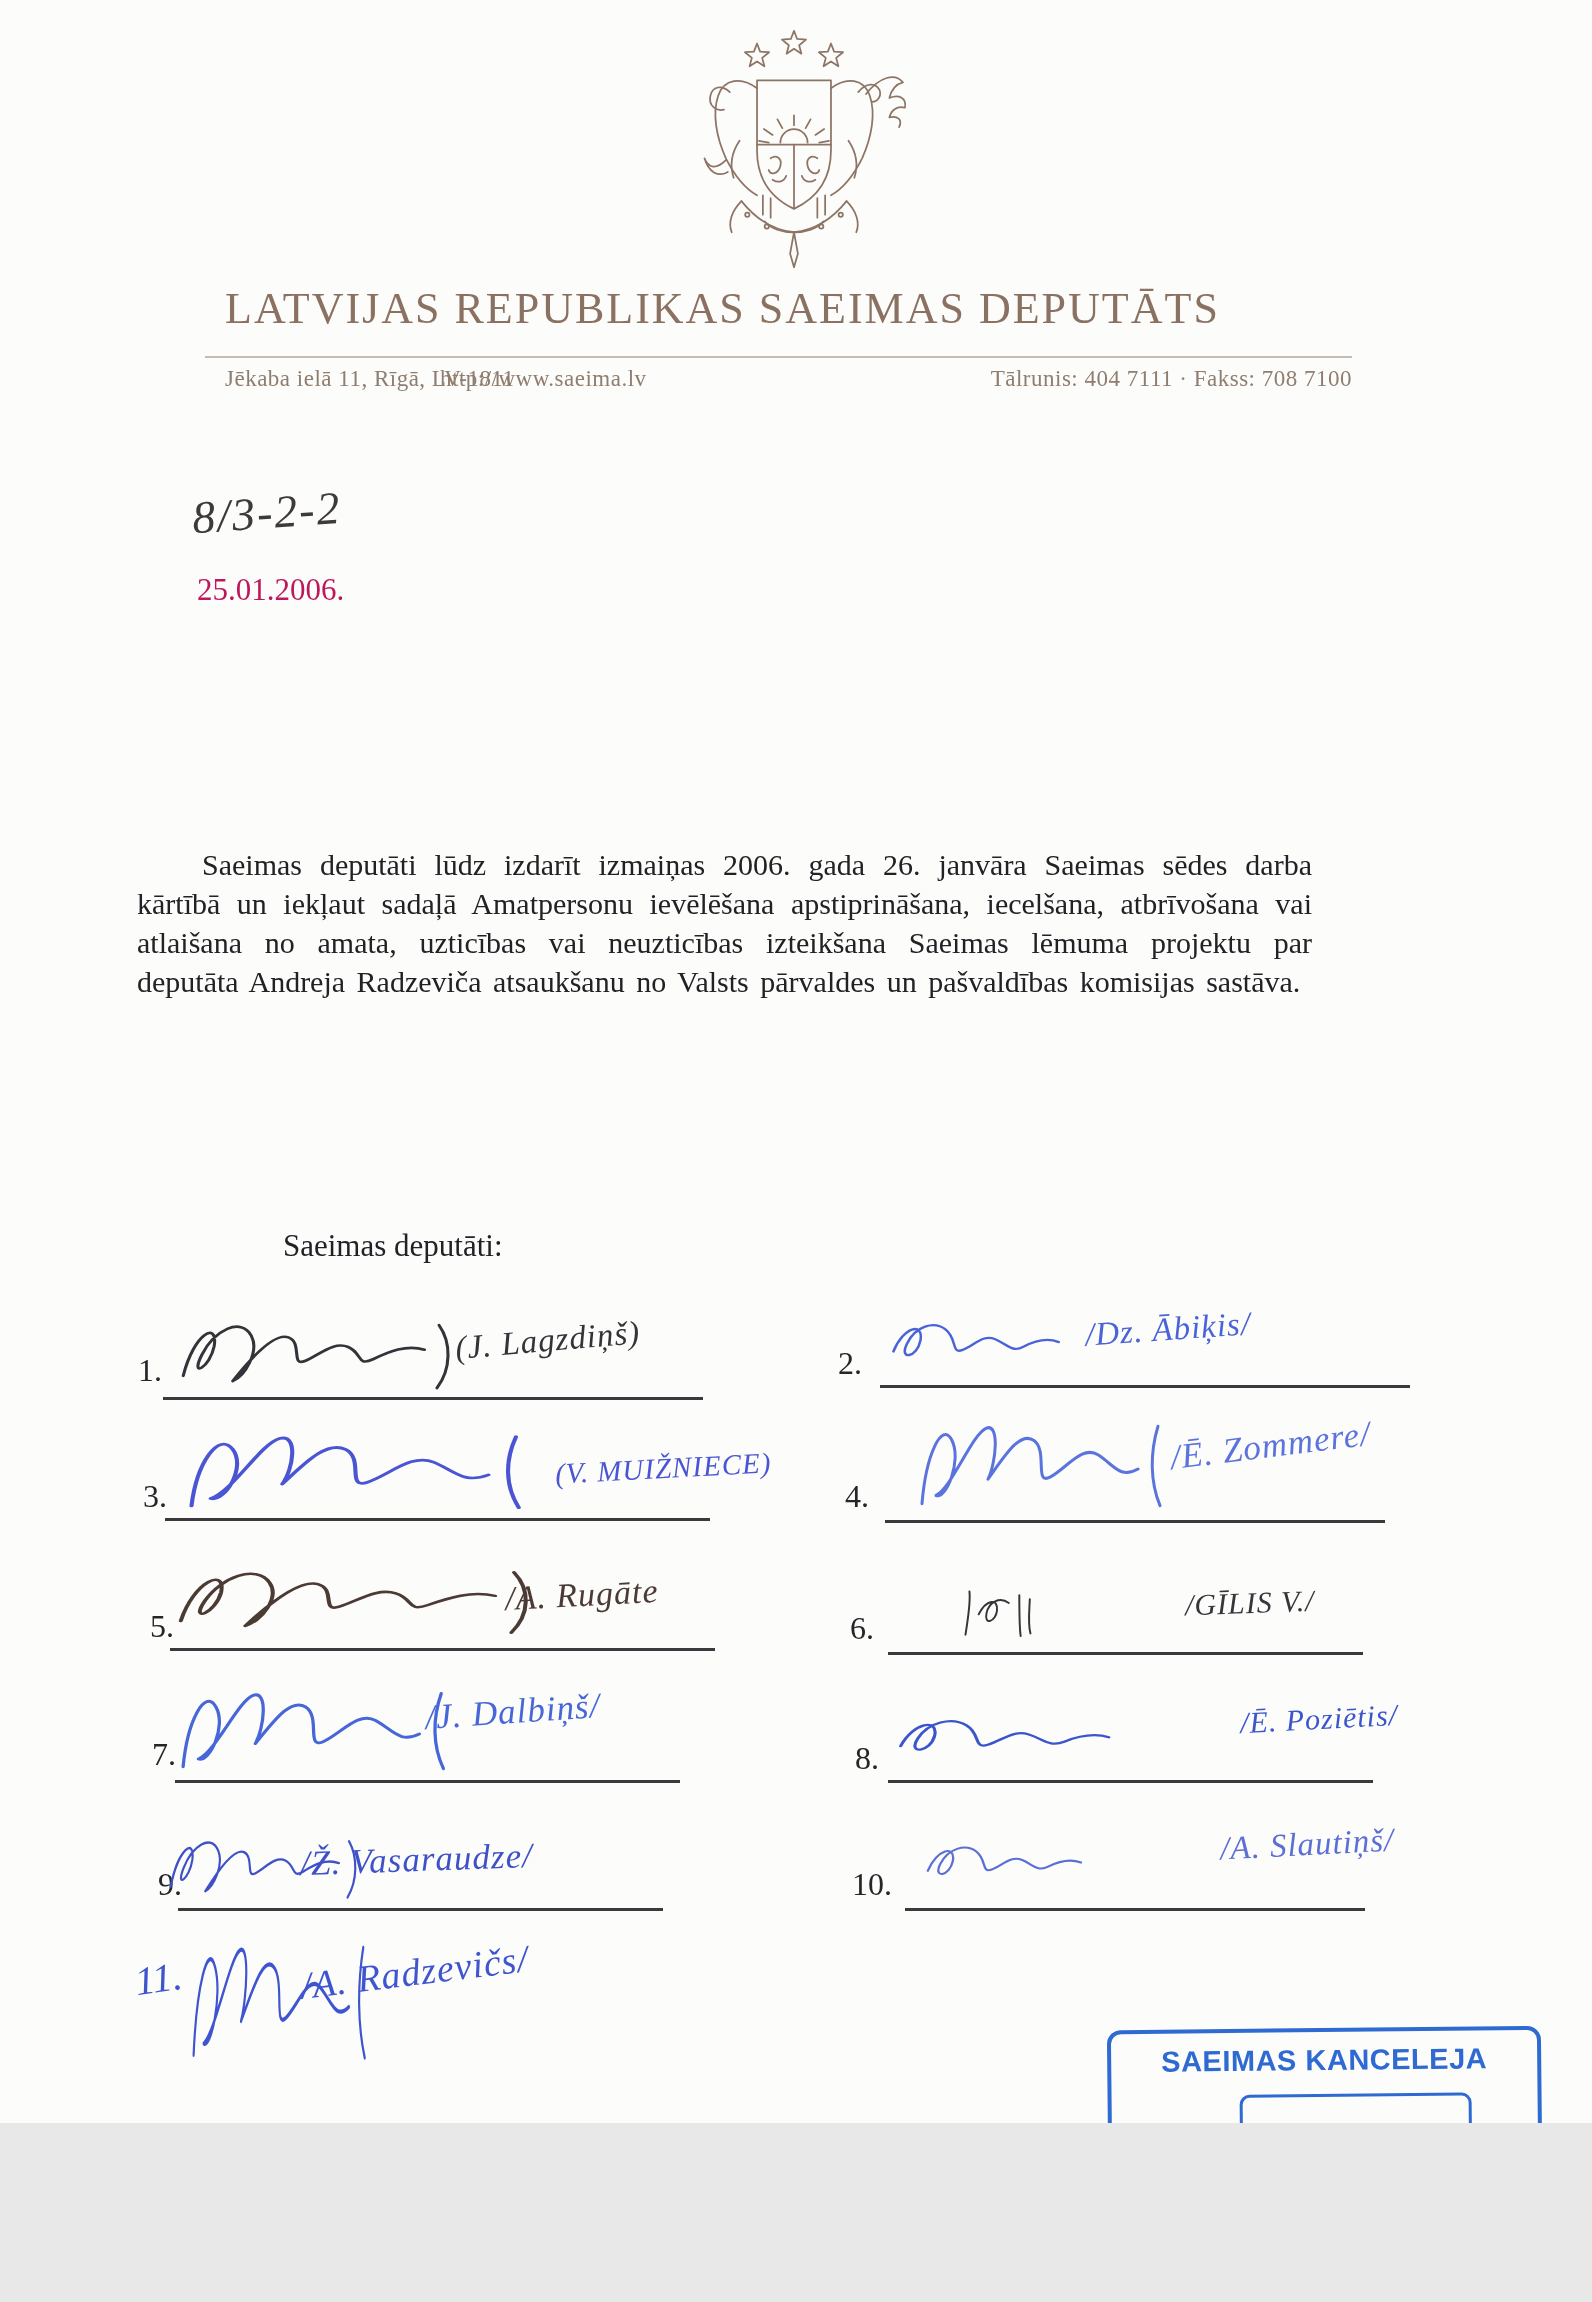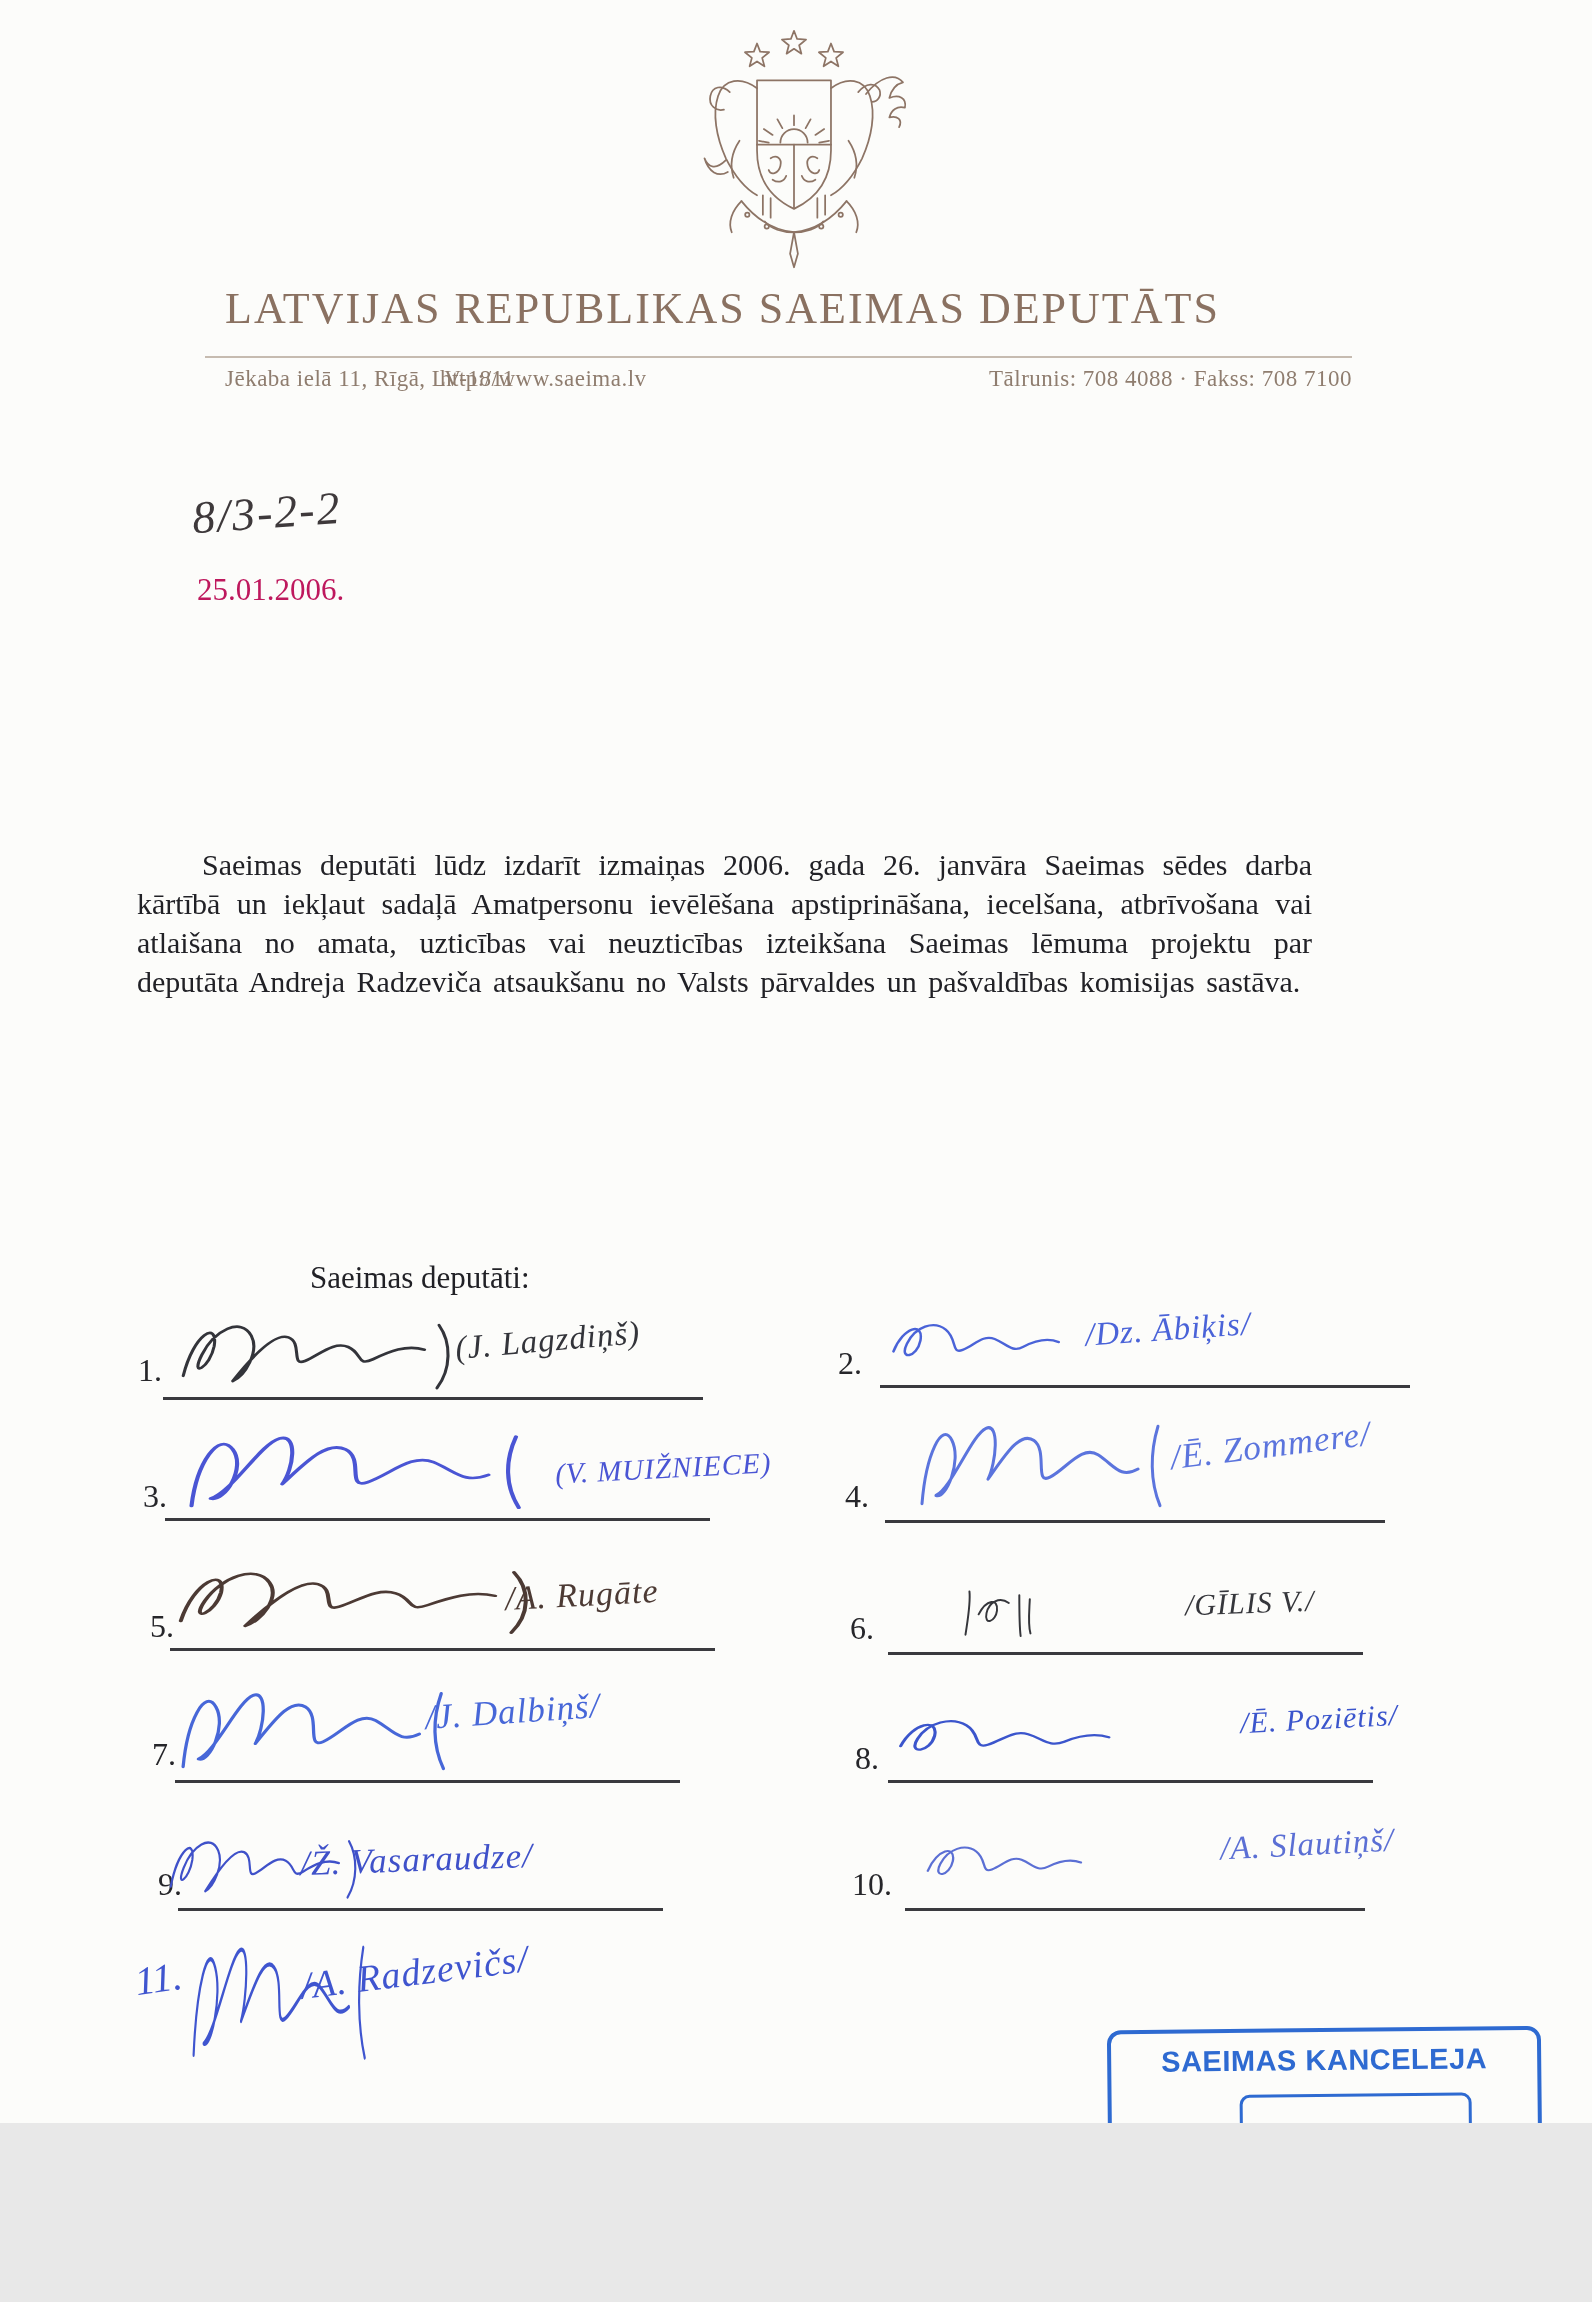--- a/index.html
+++ b/index.html
@@ -29,21 +29,21 @@
   .letter-date{position:absolute;left:197px;top:572px;font-size:31px;color:#be185d;}
   .recipient{
     position:absolute;left:880px;top:652px;width:460px;text-align:center;
     font-size:32px;font-weight:bold;line-height:43px;color:#202024;letter-spacing:.5px;
   }
   .body-par{
     position:absolute;left:137px;top:845px;width:1175px;
     font-size:30px;line-height:39px;text-align:justify;text-align-last:left;
     text-indent:65px;color:#212126;word-spacing:4px;
   }
-  .signers-label{position:absolute;left:310px;top:1228px;font-size:31px;color:#212126;margin-top:32px;}
+  .signers-label{position:absolute;left:283px;top:1228px;font-size:31px;color:#212126;}
 
   
   .sig-row{position:absolute;}
   .sig-num{position:absolute;font-size:32px;color:#26262a;}
   .sig-num-hand{position:absolute;font-size:40px;font-style:italic;transform:rotate(-8deg);}
   .sig-line{position:absolute;height:0;border-top:3px solid #3a3a3e;}
   .sig-name{
     position:absolute;font-style:italic;white-space:nowrap;letter-spacing:1px;
   }
   .scribble{position:absolute;overflow:visible;stroke:currentColor;fill:none;
@@ -141,21 +141,21 @@
         <circle cx="198" cy="196" r="2.2"></circle>
       <circle cx="122" cy="208" r="2.2"></circle>
         <circle cx="178" cy="208" r="2.2"></circle>
     </g>
   </svg>
 
   <div class="org-title">LATVIJAS REPUBLIKAS SAEIMAS DEPUTĀTS</div>
   <div class="rule"></div>
   <div class="info info-address">Jēkaba ielā 11, Rīgā, LV-1811</div>
   <div class="info info-web">http://www.saeima.lv</div>
-  <div class="info info-phone">Tālrunis: 708 4088 · Fakss: 708 7100</div>
+  <div class="info info-phone">Tālrunis: 404 7111 · Fakss: 708 7100</div>
 
   <div class="ref-hand">8/3-2-2</div>
   <div class="letter-date">25.01.2006.</div>
 
 
   <div class="body-par">Saeimas deputāti lūdz izdarīt izmaiņas 2006. gada 26. janvāra Saeimas sēdes darba kārtībā un iekļaut sadaļā Amatpersonu ievēlēšana apstiprināšana, iecelšana, atbrīvošana vai atlaišana no amata, uzticības vai neuzticības izteikšana Saeimas lēmuma projektu par deputāta Andreja Radzeviča atsaukšanu no Valsts pārvaldes un pašvaldības komisijas sastāva.</div>
   <div class="signers-label">Saeimas deputāti:</div>
 
   <div class="sig-row" style="left: 135px; top: 1300px; width: 660px; height: 110px; color: rgb(51, 52, 58);">
     <span class="sig-num" style="left:3px;top:52px;">1.</span>

